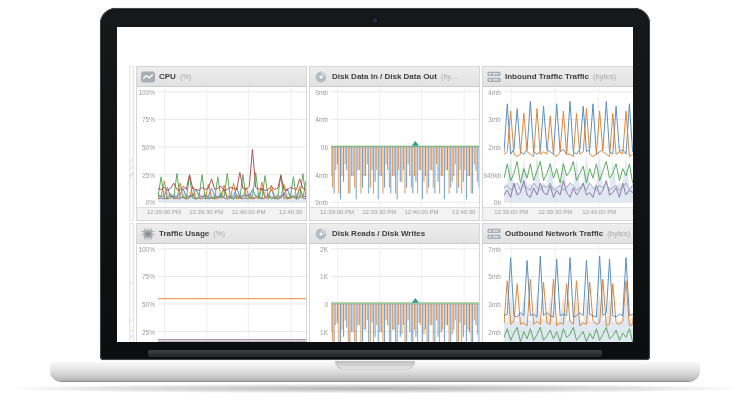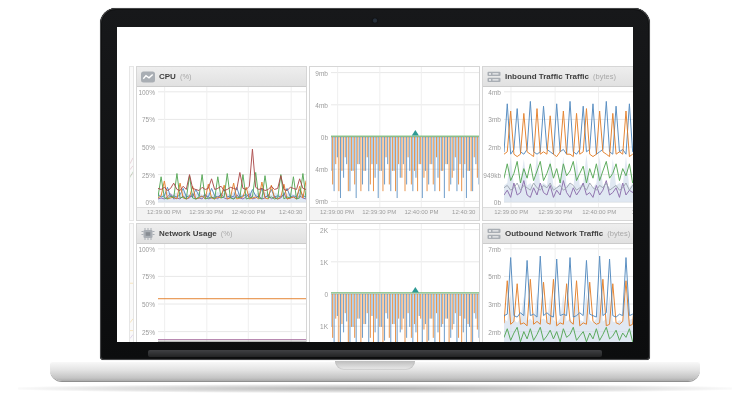--- a/index.html
+++ b/index.html
@@ -117,20 +117,31 @@
                 </svg>
     </div>
     <div class="xaxis">
                 <span style="left: 16%;">12:39:00 PM</span>
                 <span style="left: 41%;">12:39:30 PM</span>
                 <span style="left: 66%;">12:40:00 PM</span>
                 <span style="left: 91%;">12:40:30</span>
               </div>
   </div>
             <div class="panel">
+    <div class="panel-header">
+      <span class="chart-icon">
+                  <svg viewBox="0 0 12 12">
+                    <circle cx="6" cy="6" r="5.4" fill="#b6bbc1"></circle>
+                    <path d="M6 .6 A5.4 5.4 0 0 1 11.4 6 L8.6 6 A2.6 2.6 0 0 0 6 3.4 Z" fill="#cfd4da"></path>
+                    <circle cx="6" cy="6" r="1.5" fill="#fff"></circle>
+                  </svg>
+                </span>
+      <span class="chart-title">Disk Data In / Disk Data Out</span>
+      <span class="chart-unit">(by…</span>
+    </div>
     <div class="plot-wrap">
       <div class="yaxis">
                   <span style="top: 4%;">9mb</span>
                   <span style="top: 27%;">4mb</span>
                   <span style="top: 50%;">0b</span>
                   <span style="top: 73%;">4mb</span>
                   <span style="top: 96%;">9mb</span>
                 </div>
       <svg class="plot" viewBox="0 0 100 100" preserveAspectRatio="none">
                   <line x1="0" x2="100" y1="4" y2="4" class="grid"></line>
@@ -215,21 +226,21 @@
     <div class="panel-header">
       <span class="chart-icon">
                   <svg viewBox="0 0 13 12">
                     <g stroke="#a9aeb4" stroke-width="1">
                       <path d="M3.5 0v2M6.5 0v2M9.5 0v2M3.5 10v2M6.5 10v2M9.5 10v2M0 3.5h2M0 6.5h2M11 3.5h2M11 6.5h2"></path>
                     </g>
                     <rect x="2" y="2" width="9" height="8" rx="1.2" fill="#a9aeb4"></rect>
                     <rect x="4.2" y="4.2" width="4.6" height="3.6" fill="#878c92"></rect>
                   </svg>
                 </span>
-      <span class="chart-title">Network Usage</span>
+      <span class="chart-title">Traffic Usage</span>
       <span class="chart-unit">(%)</span>
     </div>
     <div class="plot-wrap">
       <div class="yaxis">
                   <span style="top: 4%;">100%</span>
                   <span style="top: 27%;">75%</span>
                   <span style="top: 50%;">50%</span>
                   <span style="top: 73%;">25%</span>
                   <span style="top: 96%;">0%</span>
                 </div>
@@ -257,20 +268,31 @@
                 </svg>
     </div>
     <div class="xaxis">
                 <span style="left: 16%;">12:39:00 PM</span>
                 <span style="left: 41%;">12:39:30 PM</span>
                 <span style="left: 66%;">12:40:00 PM</span>
                 <span style="left: 91%;">12:40:30</span>
               </div>
   </div>
             <div class="panel">
+    <div class="panel-header">
+      <span class="chart-icon">
+                  <svg viewBox="0 0 12 12">
+                    <circle cx="6" cy="6" r="5.4" fill="#b6bbc1"></circle>
+                    <path d="M6 .6 A5.4 5.4 0 0 1 11.4 6 L8.6 6 A2.6 2.6 0 0 0 6 3.4 Z" fill="#cfd4da"></path>
+                    <circle cx="6" cy="6" r="1.5" fill="#fff"></circle>
+                  </svg>
+                </span>
+      <span class="chart-title">Disk Reads / Disk Writes</span>
+      <span class="chart-unit"></span>
+    </div>
     <div class="plot-wrap">
       <div class="yaxis">
                   <span style="top: 4%;">2K</span>
                   <span style="top: 27%;">1K</span>
                   <span style="top: 50%;">0</span>
                   <span style="top: 73%;">1K</span>
                   <span style="top: 96%;">2K</span>
                 </div>
       <svg class="plot" viewBox="0 0 100 100" preserveAspectRatio="none">
                   <line x1="0" x2="100" y1="4" y2="4" class="grid"></line>

